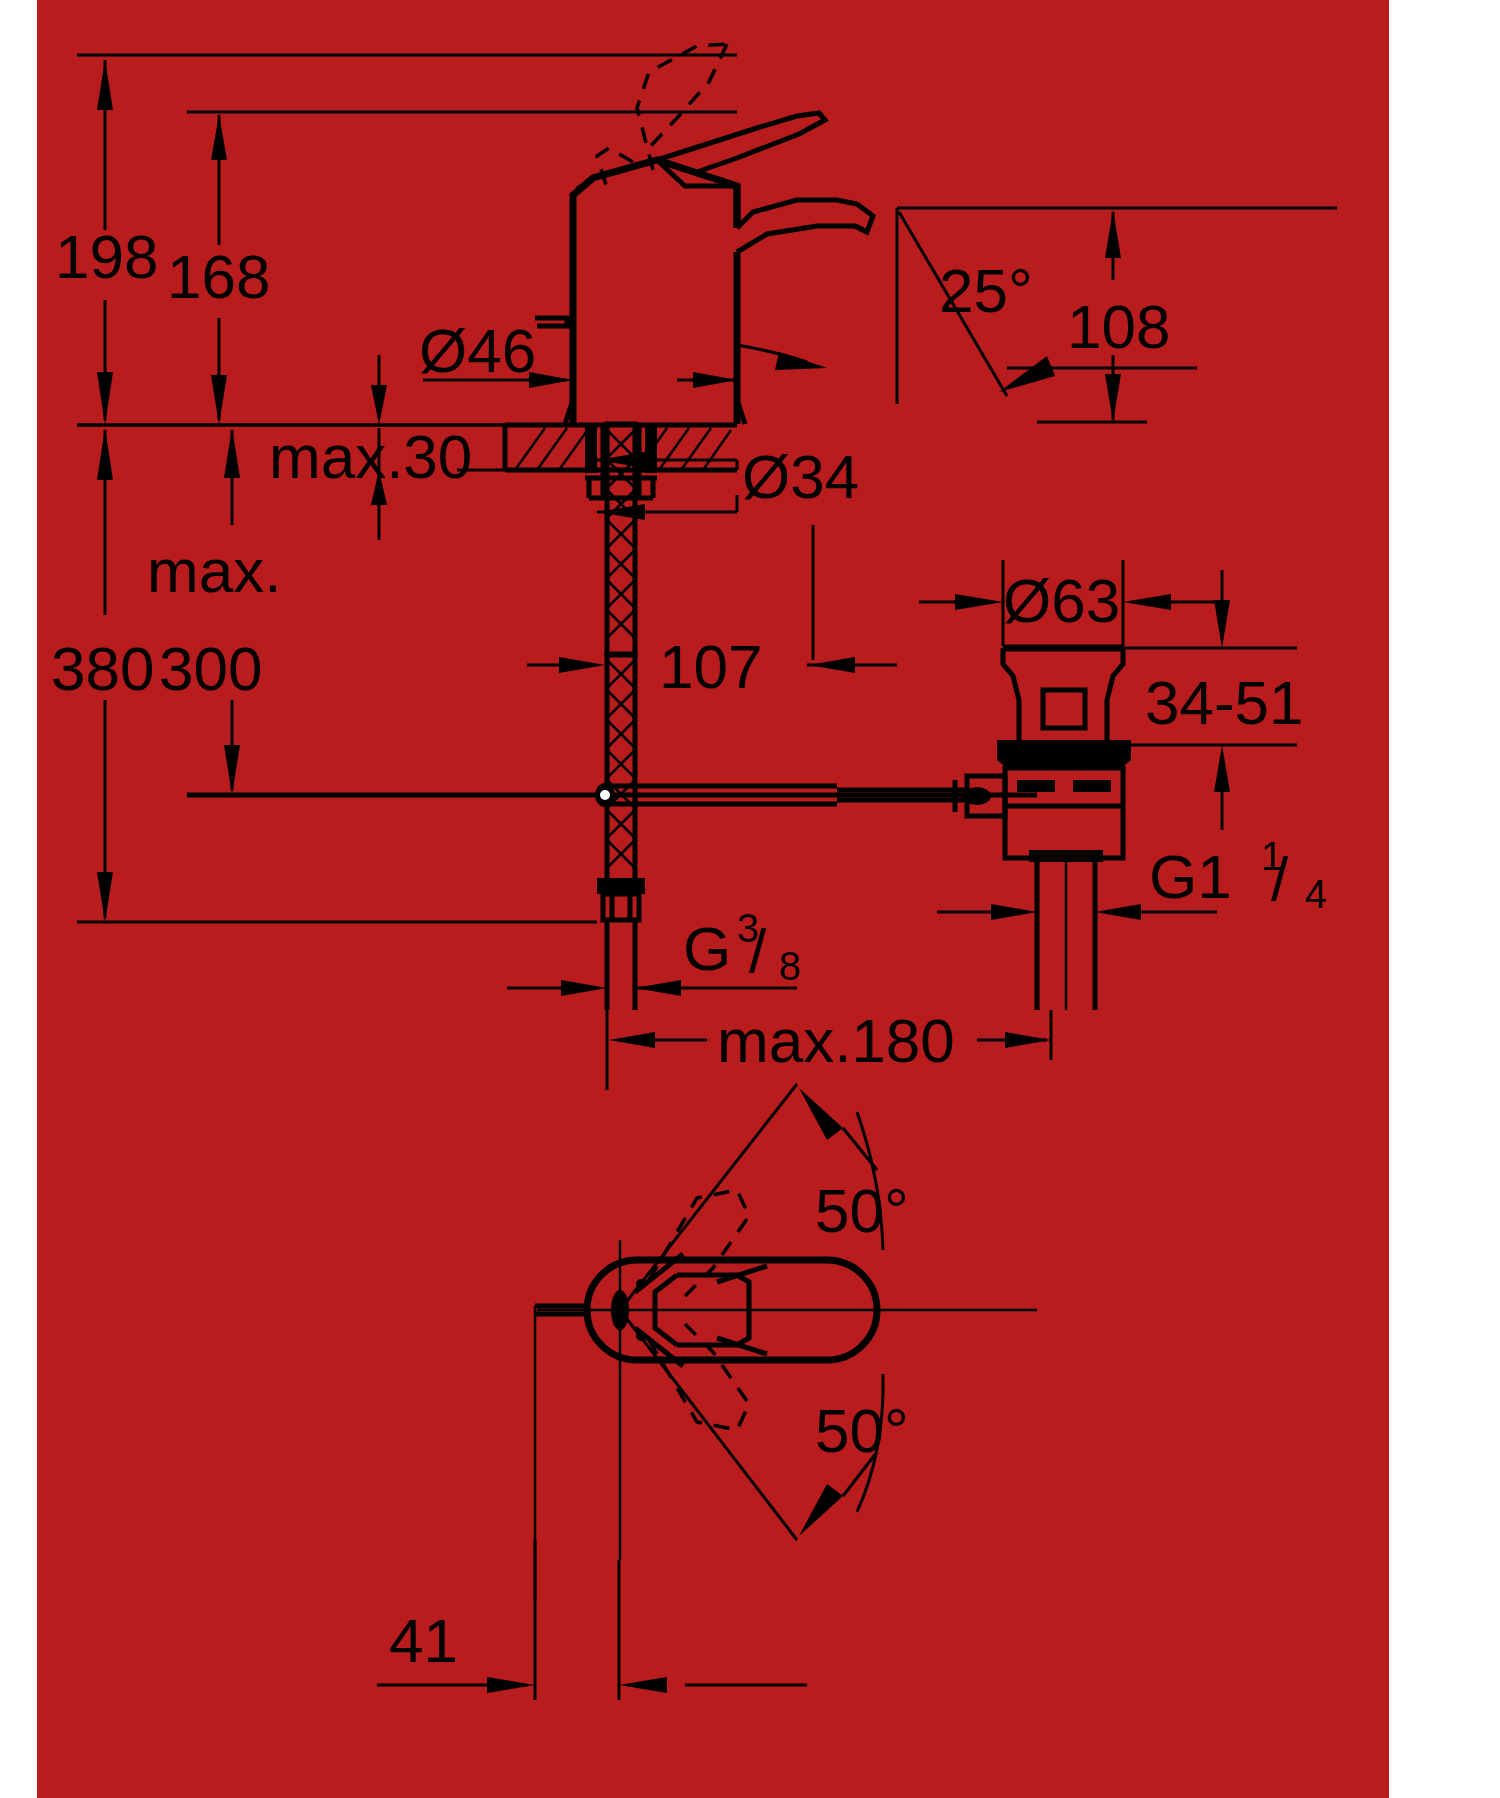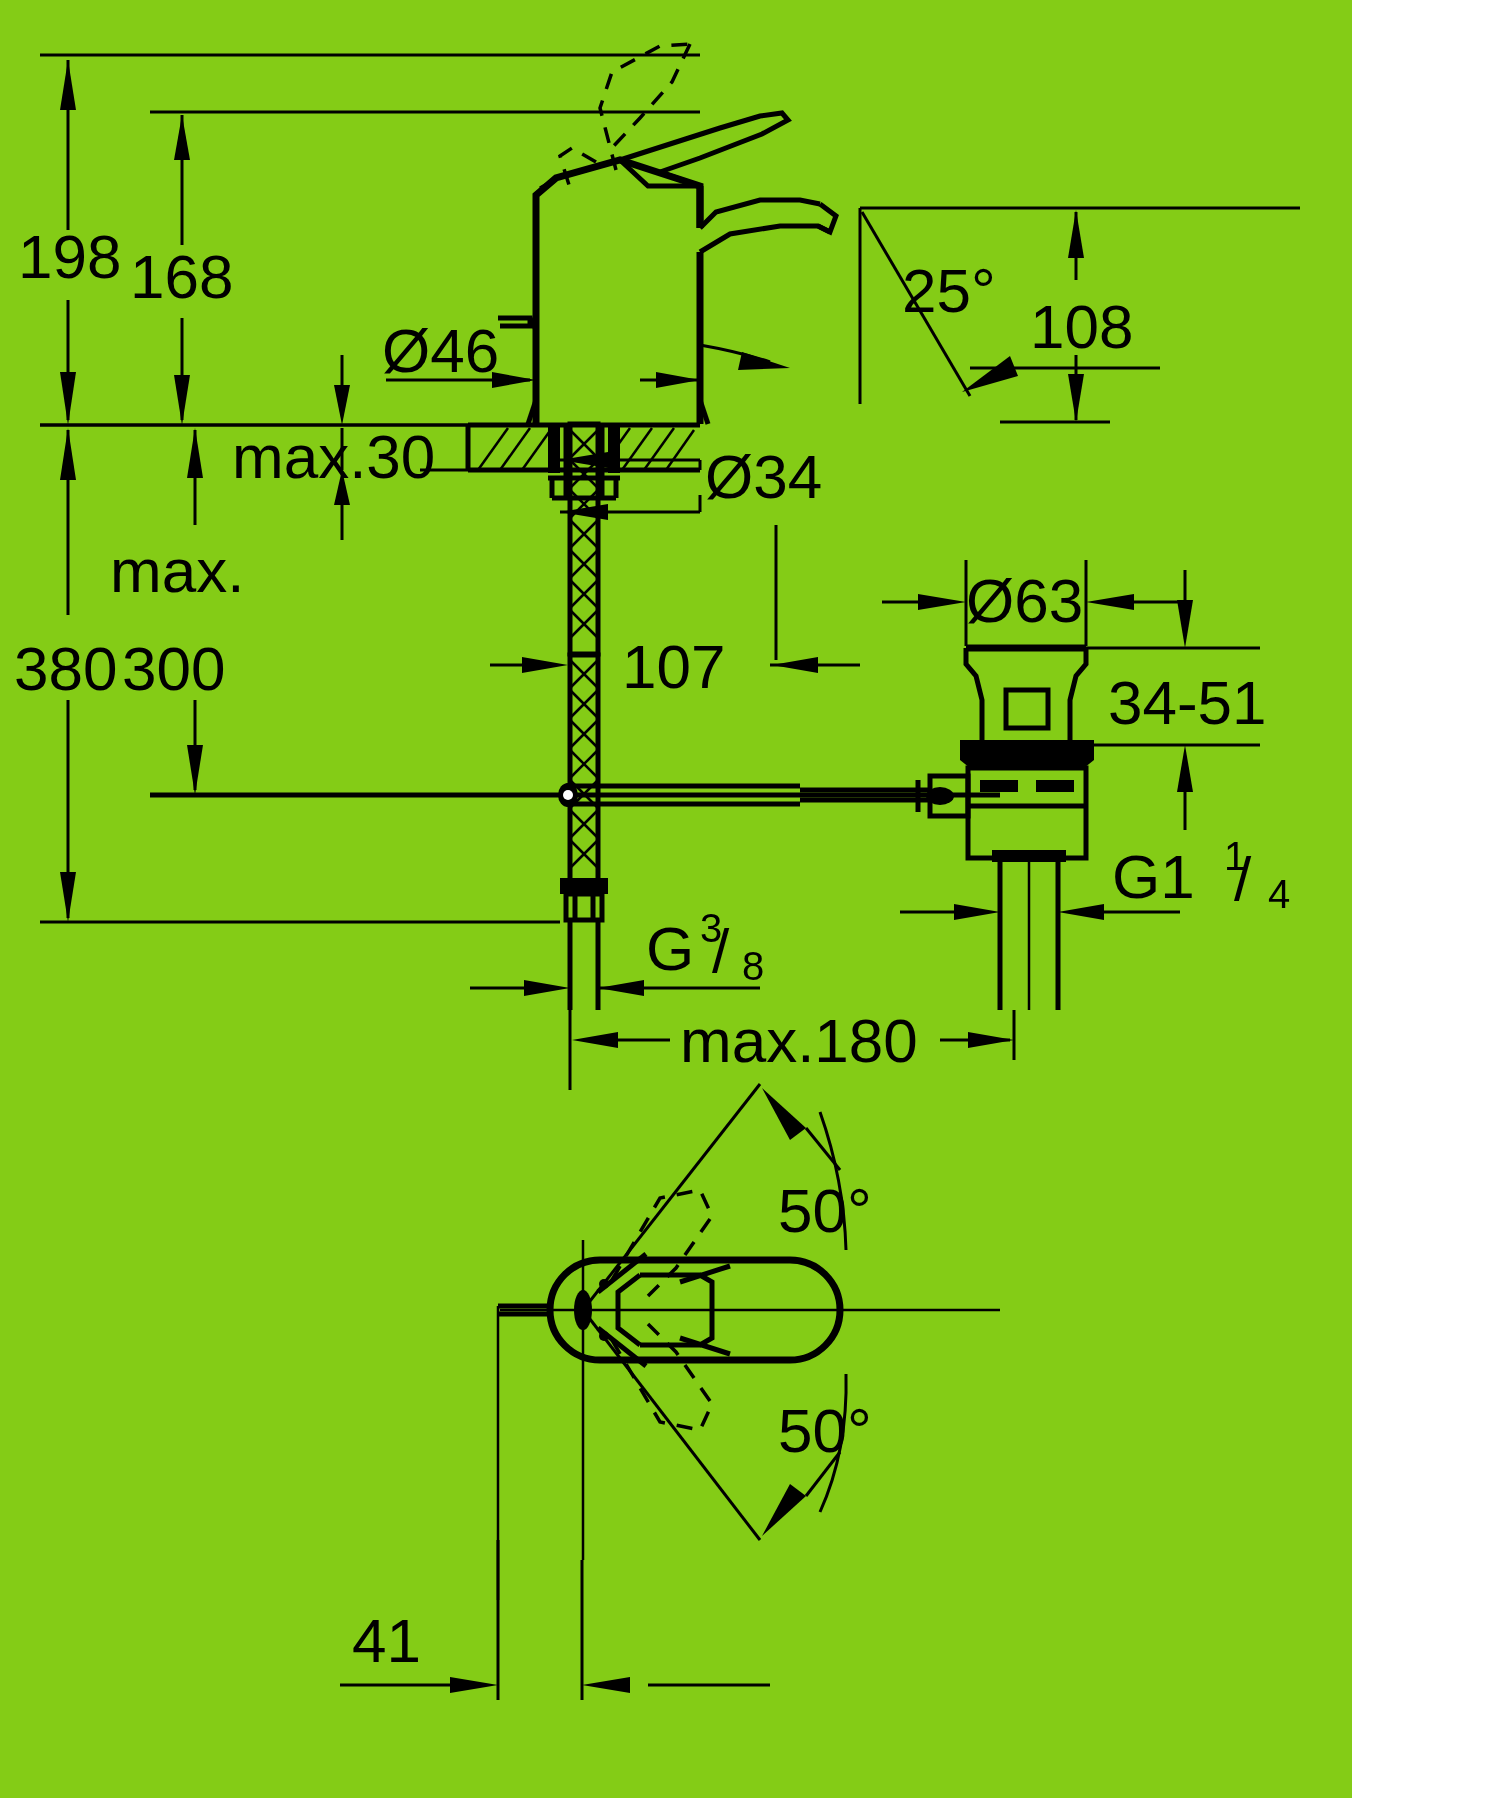--- a/index.html
+++ b/index.html
@@ -7,22 +7,23 @@
     padding: 0;
     background: #ffffff;
   }
   body {
     font-family: "Liberation Sans", sans-serif;
   }
   #stage {
     position: relative;
     width: 1352px;
     height: 1798px;
-    background: #84cc16;
+    background: #b91c1c;
     overflow: hidden;
+    margin-left: 37px;
   }
   #stage svg {
     position: absolute;
     top: 0;
     left: 0;
     width: 1500px;
     height: 1798px;
   }
   .dim-text {
     font-family: "Liberation Sans", sans-serif;

